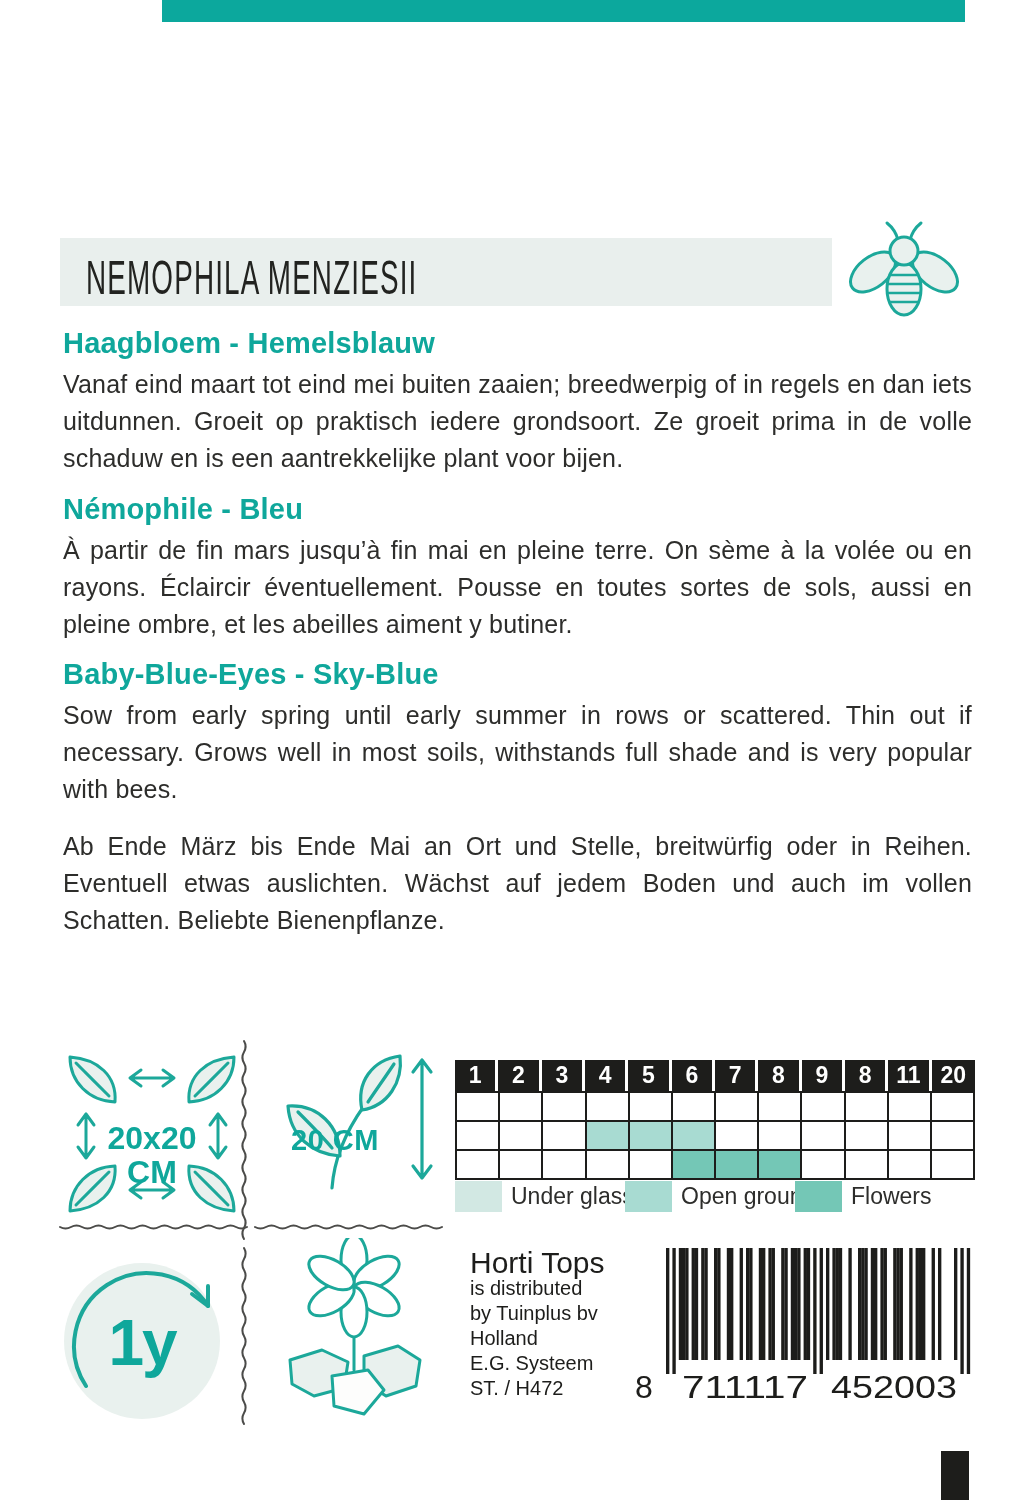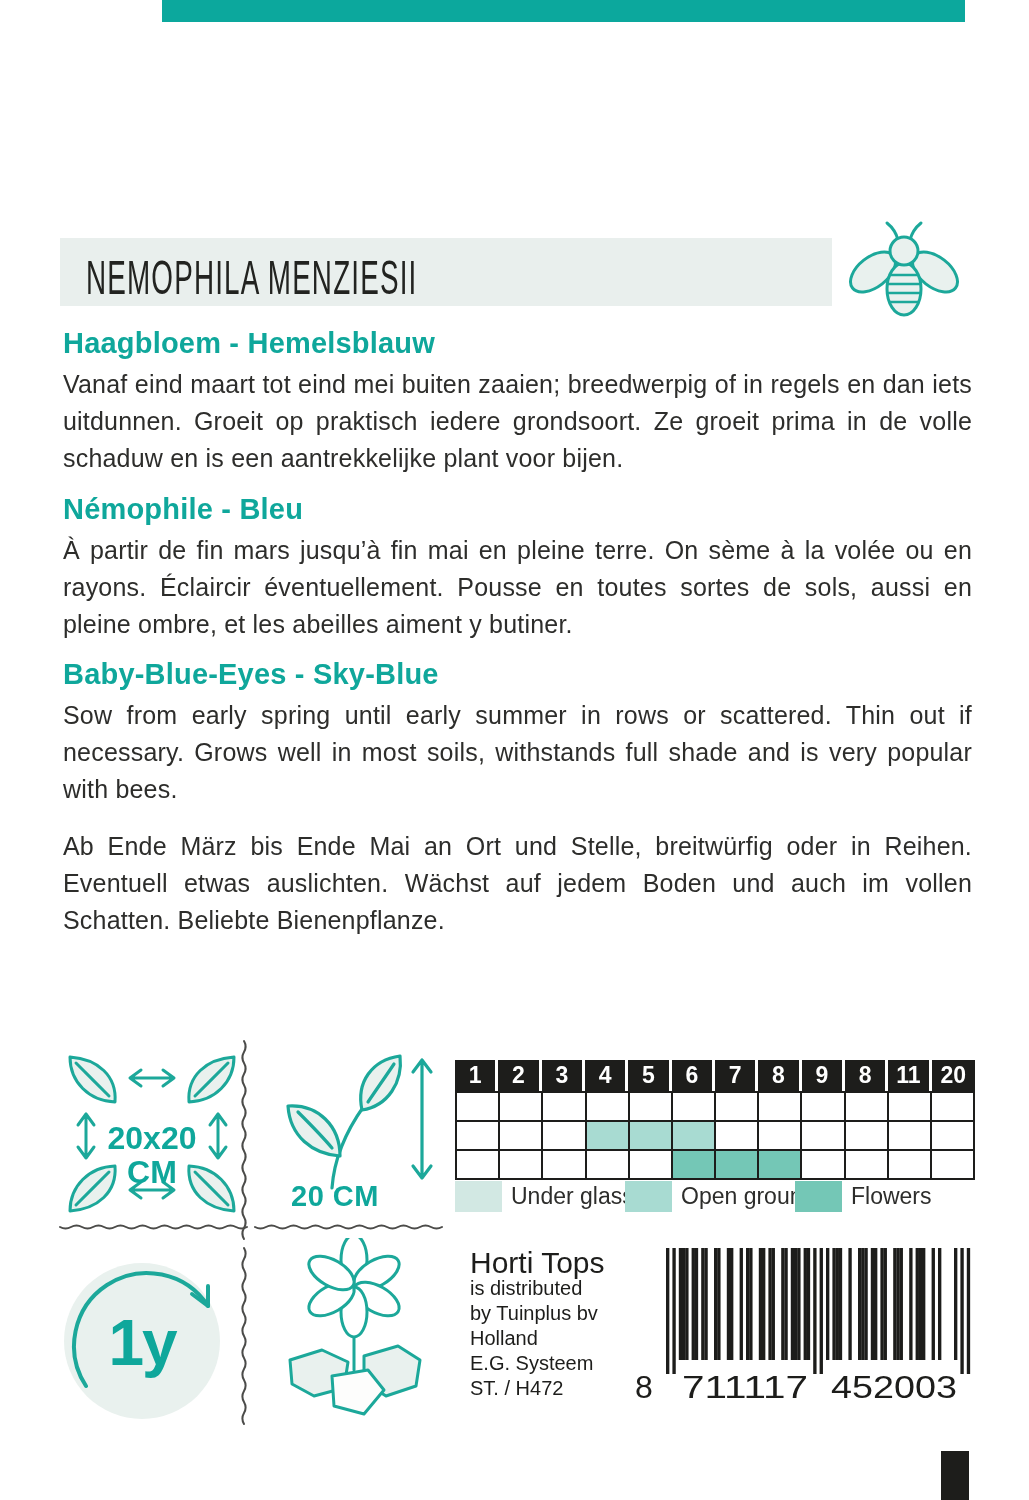--- a/index.html
+++ b/index.html
@@ -22,21 +22,21 @@
   .section{position:absolute;left:63px;width:909px;}
   .section h2{margin:0;font-size:29px;line-height:35px;font-weight:700;color:var(--heading-teal);letter-spacing:0.2px;}
   .section p{margin:5px 0 0 0;font-size:25px;line-height:37px;color:var(--text);
     text-align:justify;text-align-last:left;letter-spacing:0.2px;}
 
   svg text{font-family:"Liberation Sans",sans-serif;}
   .icon-label{fill:var(--heading-teal);font-weight:700;}
 
   #spacing-svg{left:56px;top:1050px;}
   #height-svg{left:276px;top:1048px;}
-  #height-label{left:260px;top:1180px;width:150px;text-align:center;
+  #height-label{left:260px;top:1124px;width:150px;text-align:center;
     font-size:29px;font-weight:700;color:var(--heading-teal);letter-spacing:0.5px;}
   #cycle-svg{left:56px;top:1246px;}
   #flower-svg{left:268px;top:1238px;}
 
   #calendar{position:absolute;left:455px;top:1060px;width:520px;}
   .cal-head{display:grid;grid-template-columns:repeat(12,1fr);}
   .cal-head div{background:var(--black);color:#fff;height:31px;display:flex;align-items:center;
     justify-content:center;font-size:23px;font-weight:700;border-right:3px solid #fff;box-sizing:border-box;}
   .cal-head div:last-child{border-right:none;}
   .cal-body{border-left:2px solid var(--black);border-top:2px solid var(--black);}

